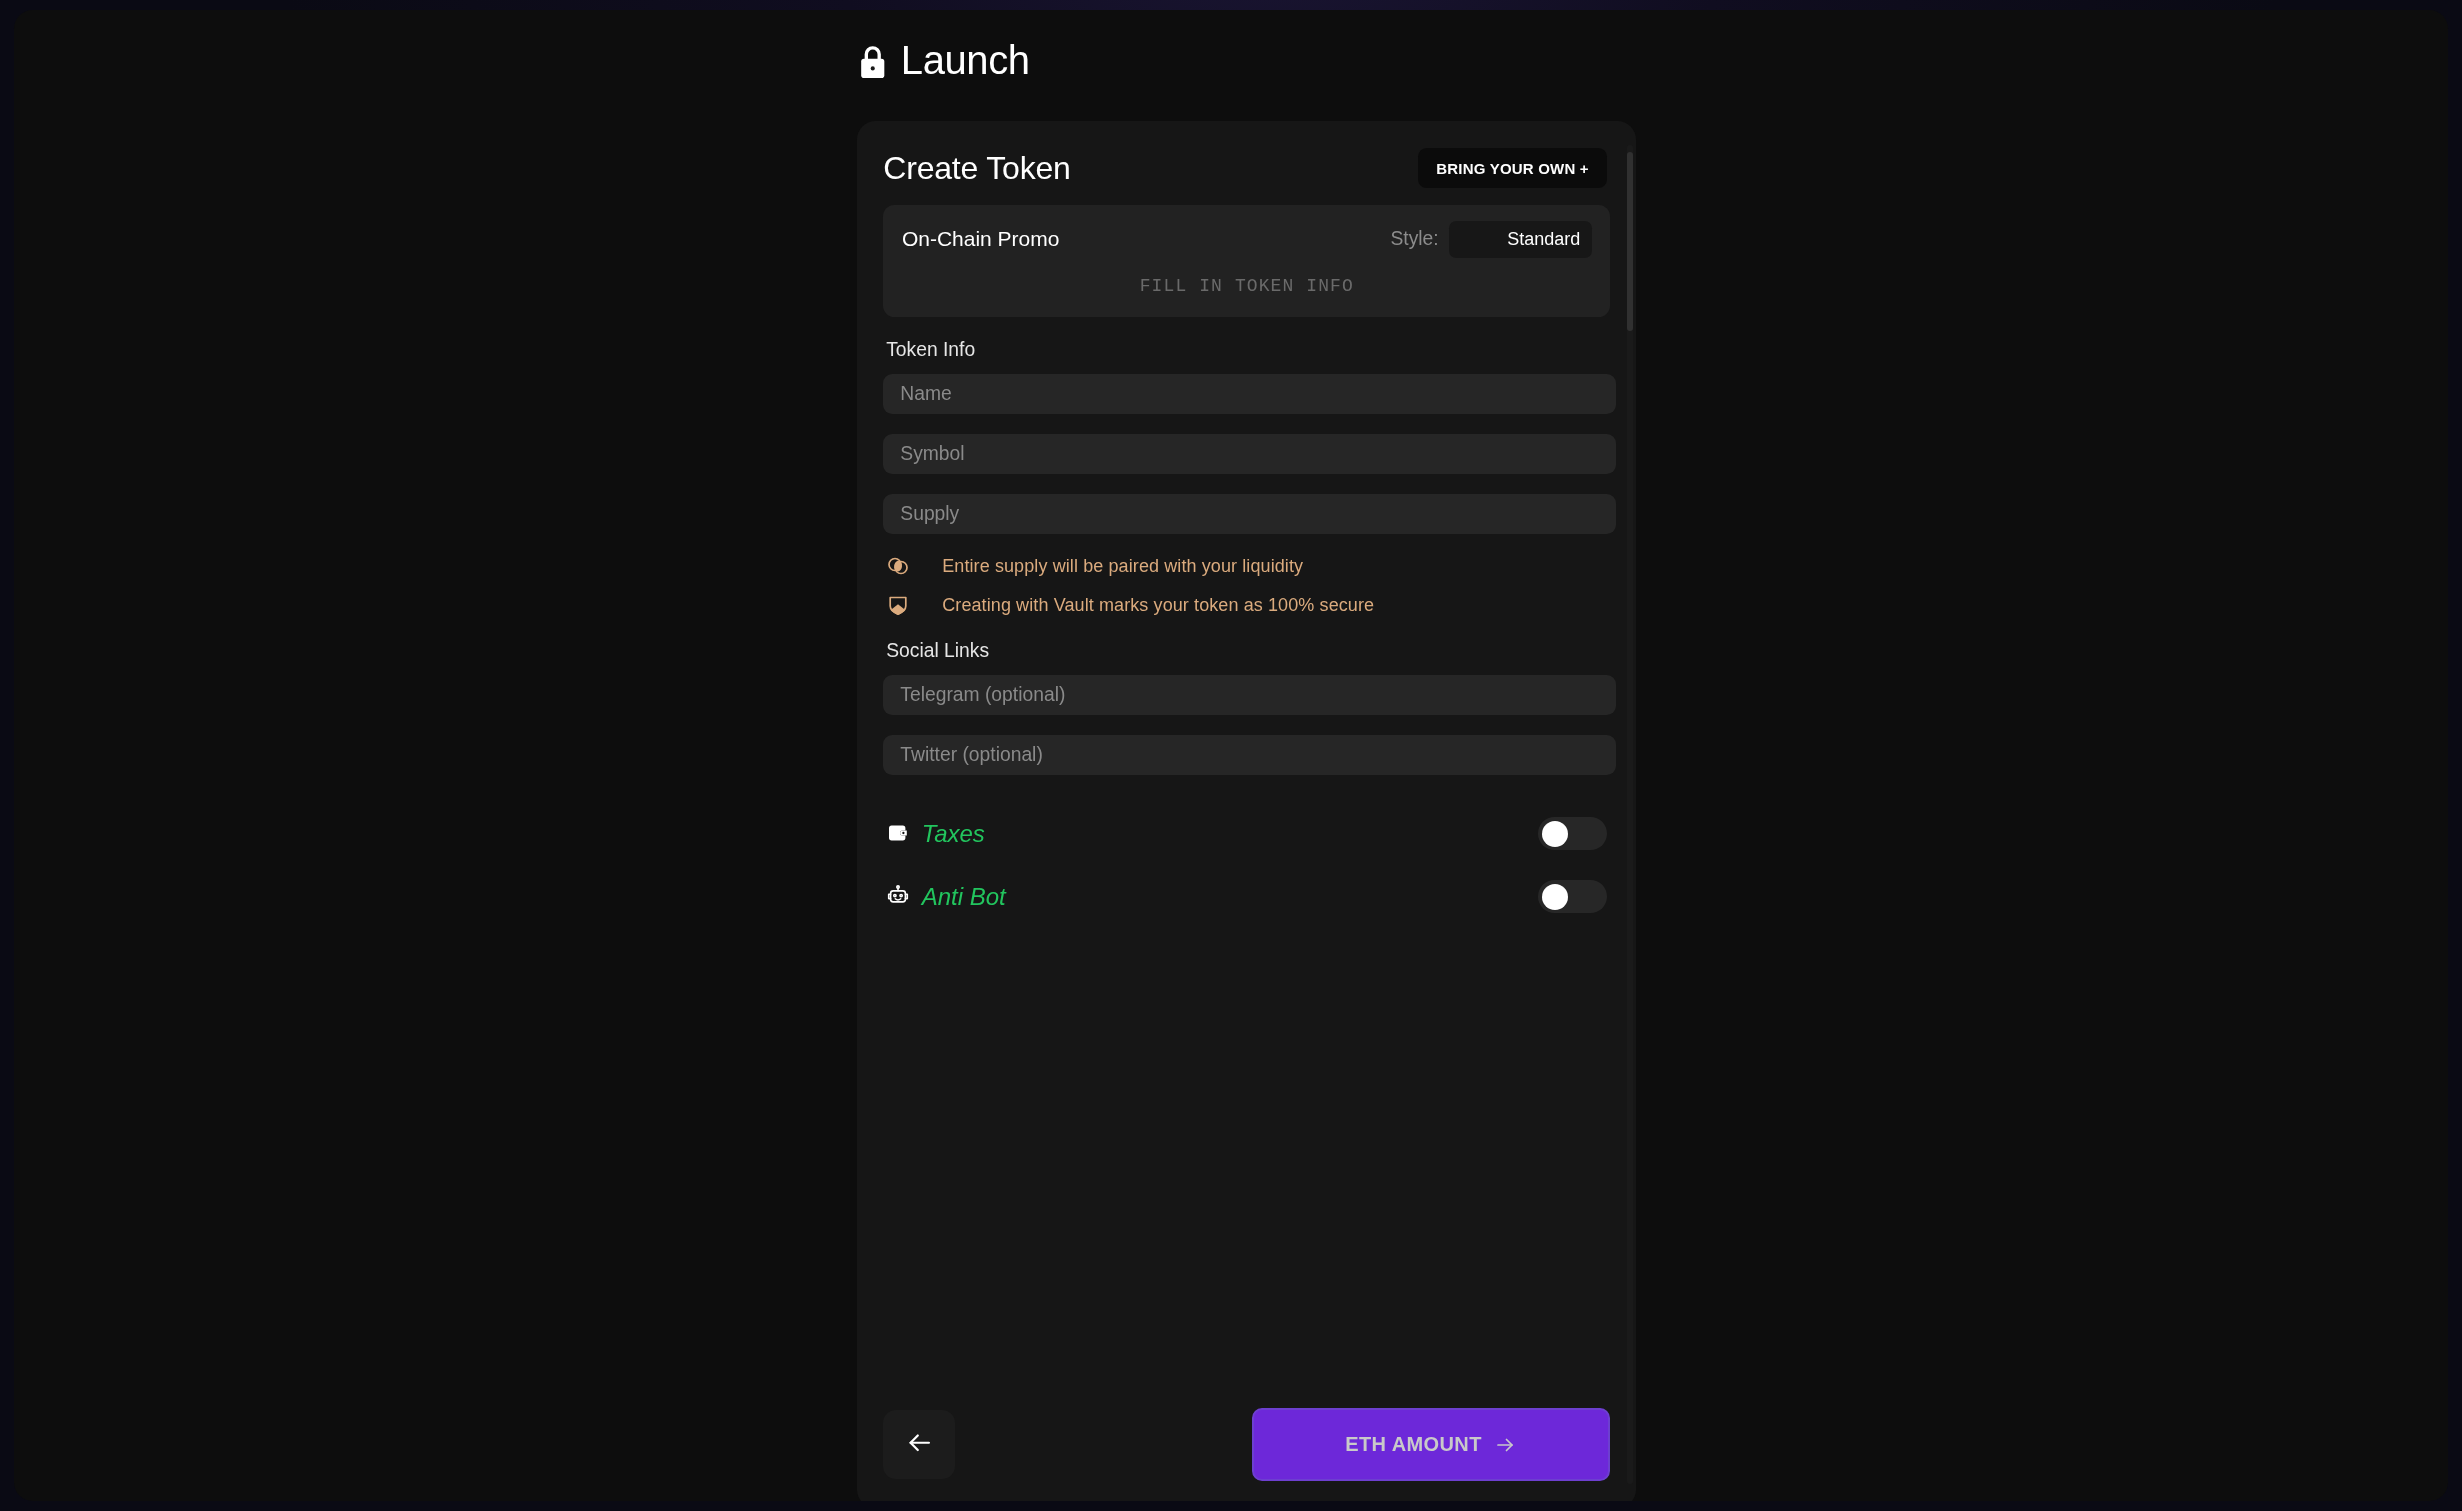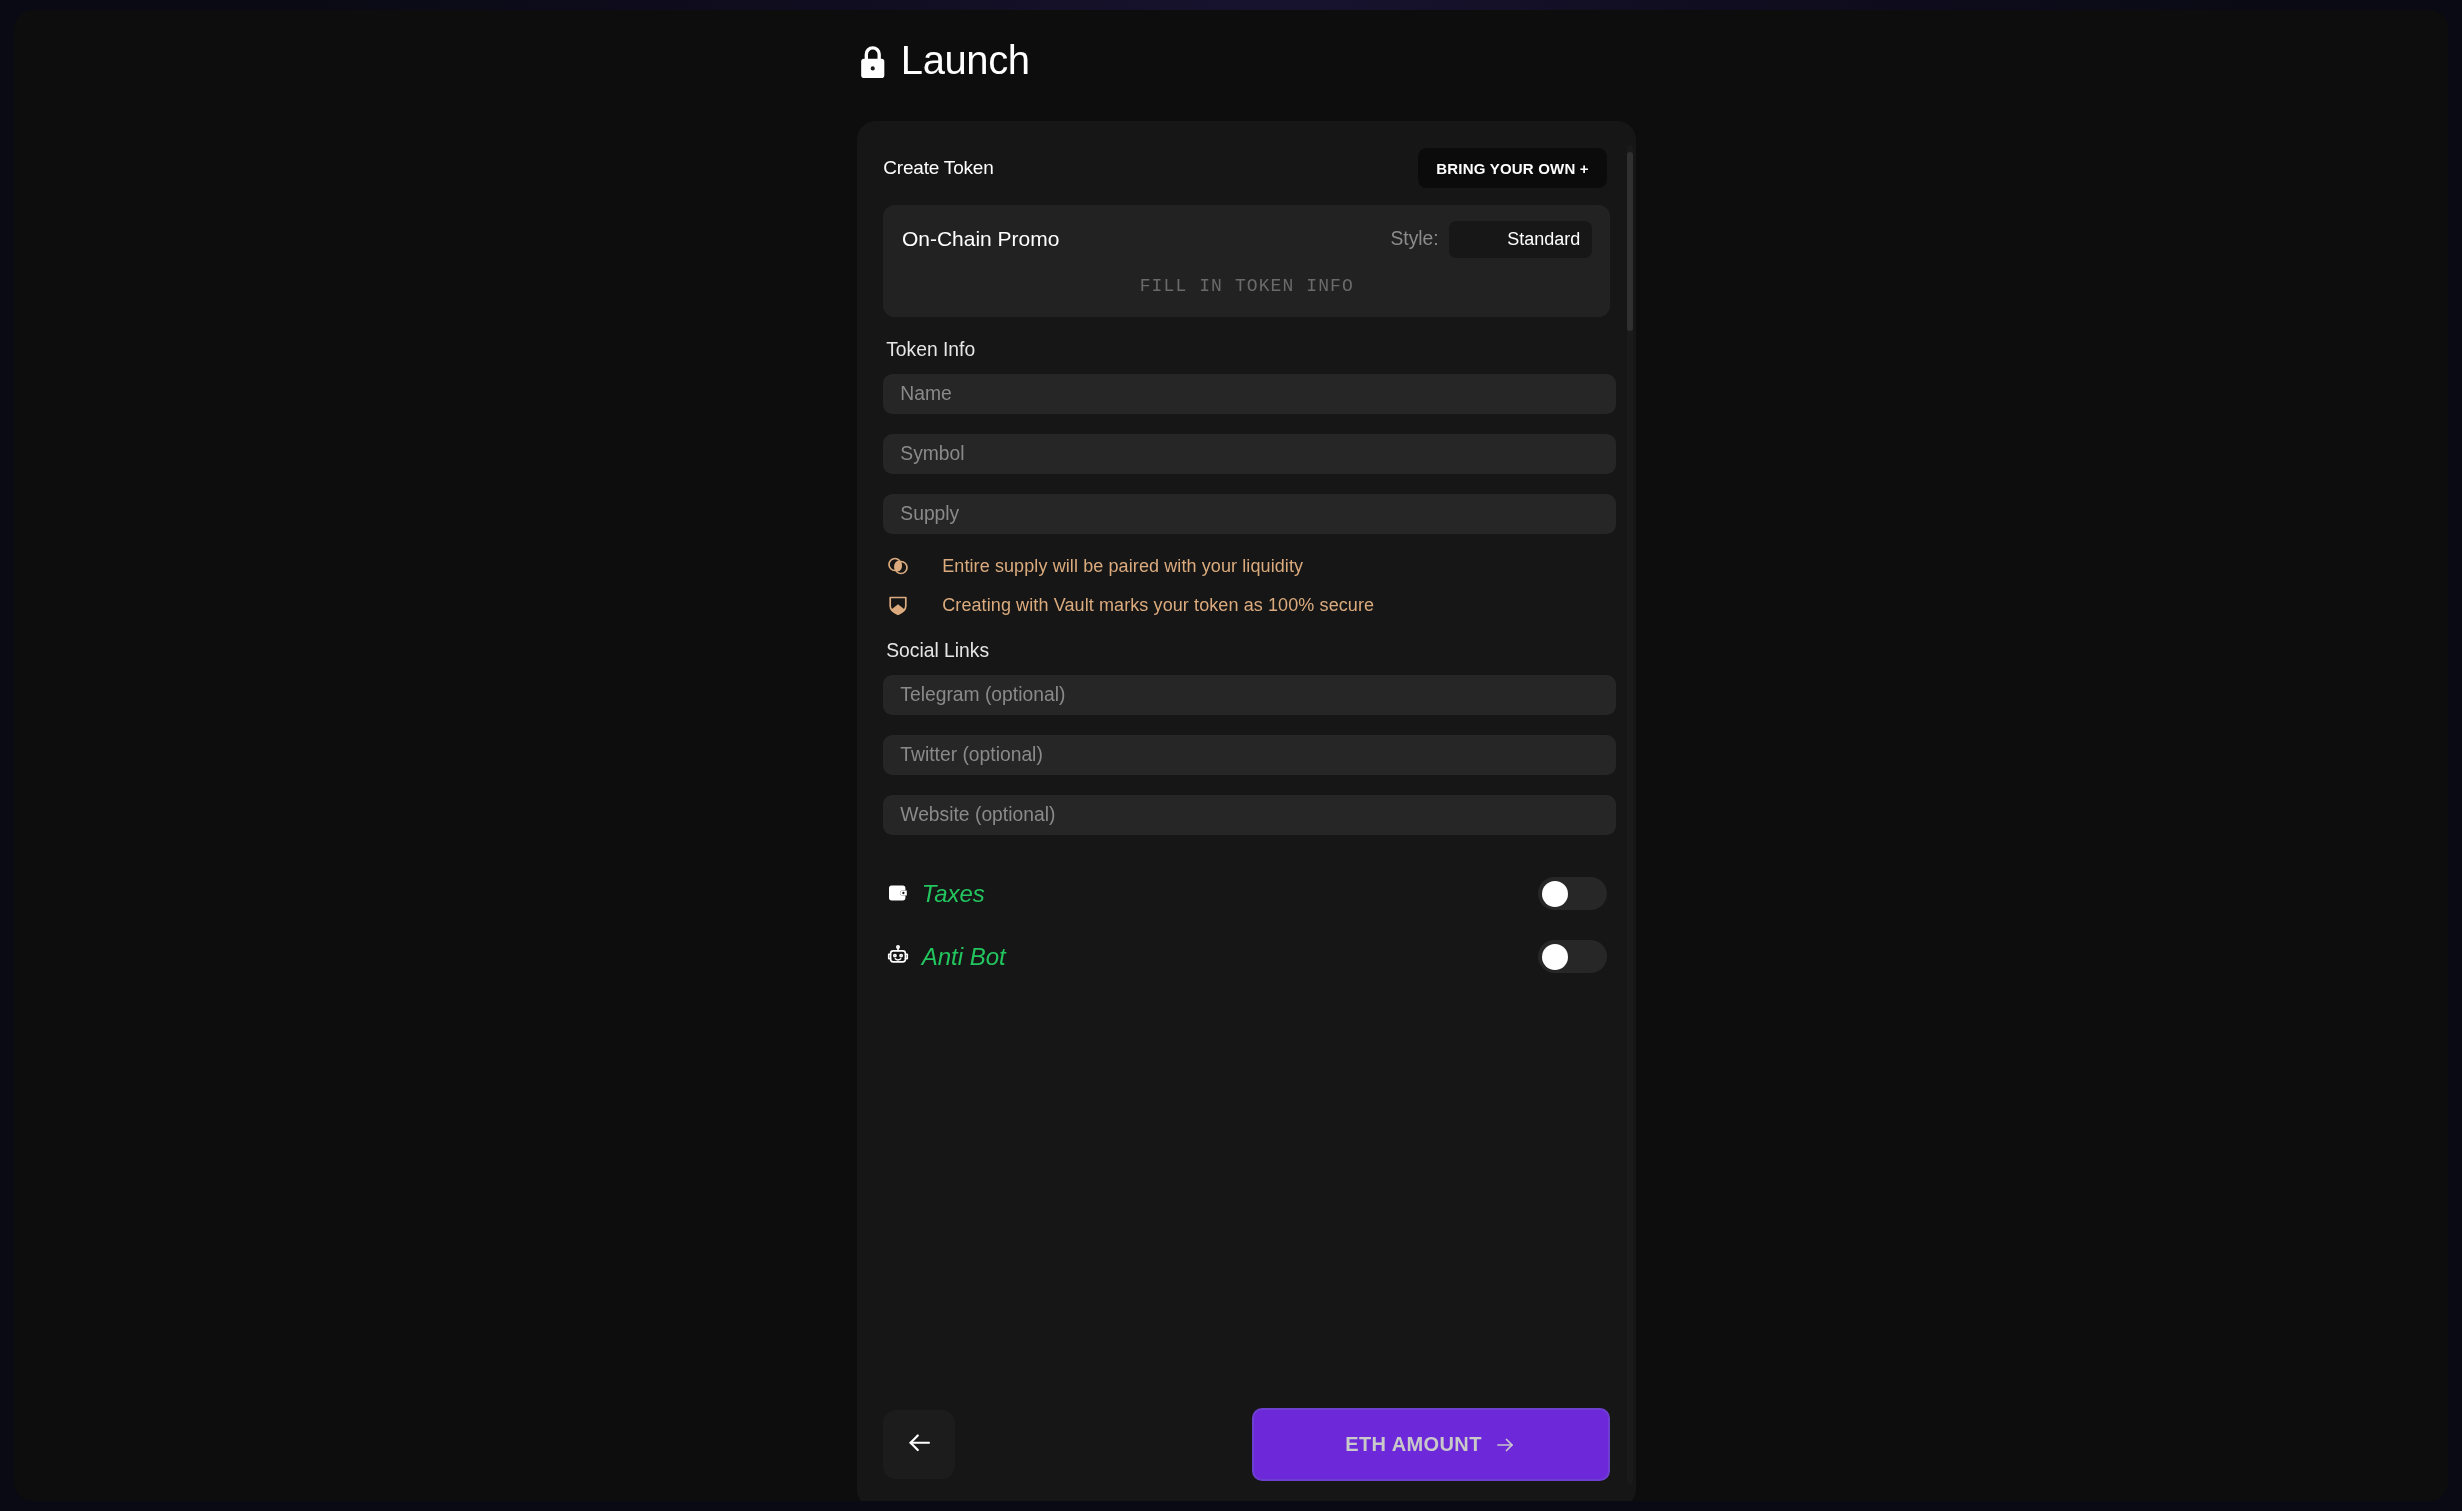--- a/index.html
+++ b/index.html
@@ -96,21 +96,21 @@
 
   
   #card-header {
     display: flex;
     align-items: center;
     justify-content: space-between;
     padding-top: 27px;
     padding-right: 2.9px;
   }
   #create-token-title {
-    font-size: 19px;
+    font-size: 32px;
     font-weight: 400;
     color: #ffffff;
     letter-spacing: -0.2px;
   }
   #bring-your-own-button {
     background: #0b0b0b;
     color: #ffffff;
     border: none;
     border-radius: 8.6px;
     font-family: "Liberation Sans", sans-serif;
@@ -360,21 +360,20 @@
               </svg>
             </span>
             <span class="notice-text">Creating with Vault marks your token as 100% secure</span>
           </div>
         </div>
 
         <div class="section-heading">Social Links</div>
 
         <input class="field-input" type="text" placeholder="Telegram (optional)" style="">
         <input class="field-input" type="text" placeholder="Twitter (optional)" style="">
-        <input class="field-input" type="text" placeholder="Website (optional)" style="">
 
         <div id="toggle-list">
 
           <div class="toggle-row">
             <div class="toggle-left">
               <span>
                 <svg class="toggle-icon" viewBox="0 0 24 24" fill="none">
                   <path d="M3 7.2a2.6 2.6 0 0 1 2.6-2.6h11.2A2.6 2.6 0 0 1 19.4 7.2v2.3h-2.9a2.5 2.5 0 0 0 0 5h2.9v2.3a2.6 2.6 0 0 1-2.6 2.6H5.6A2.6 2.6 0 0 1 3 16.8V7.2z" fill="#ffffff"></path>
                   <path d="M16.6 9.5h4.2v5h-4.2a2.5 2.5 0 0 1 0-5z" fill="#ffffff"></path>
                   <circle cx="17.4" cy="12" r="1.15" fill="#161616"></circle>

